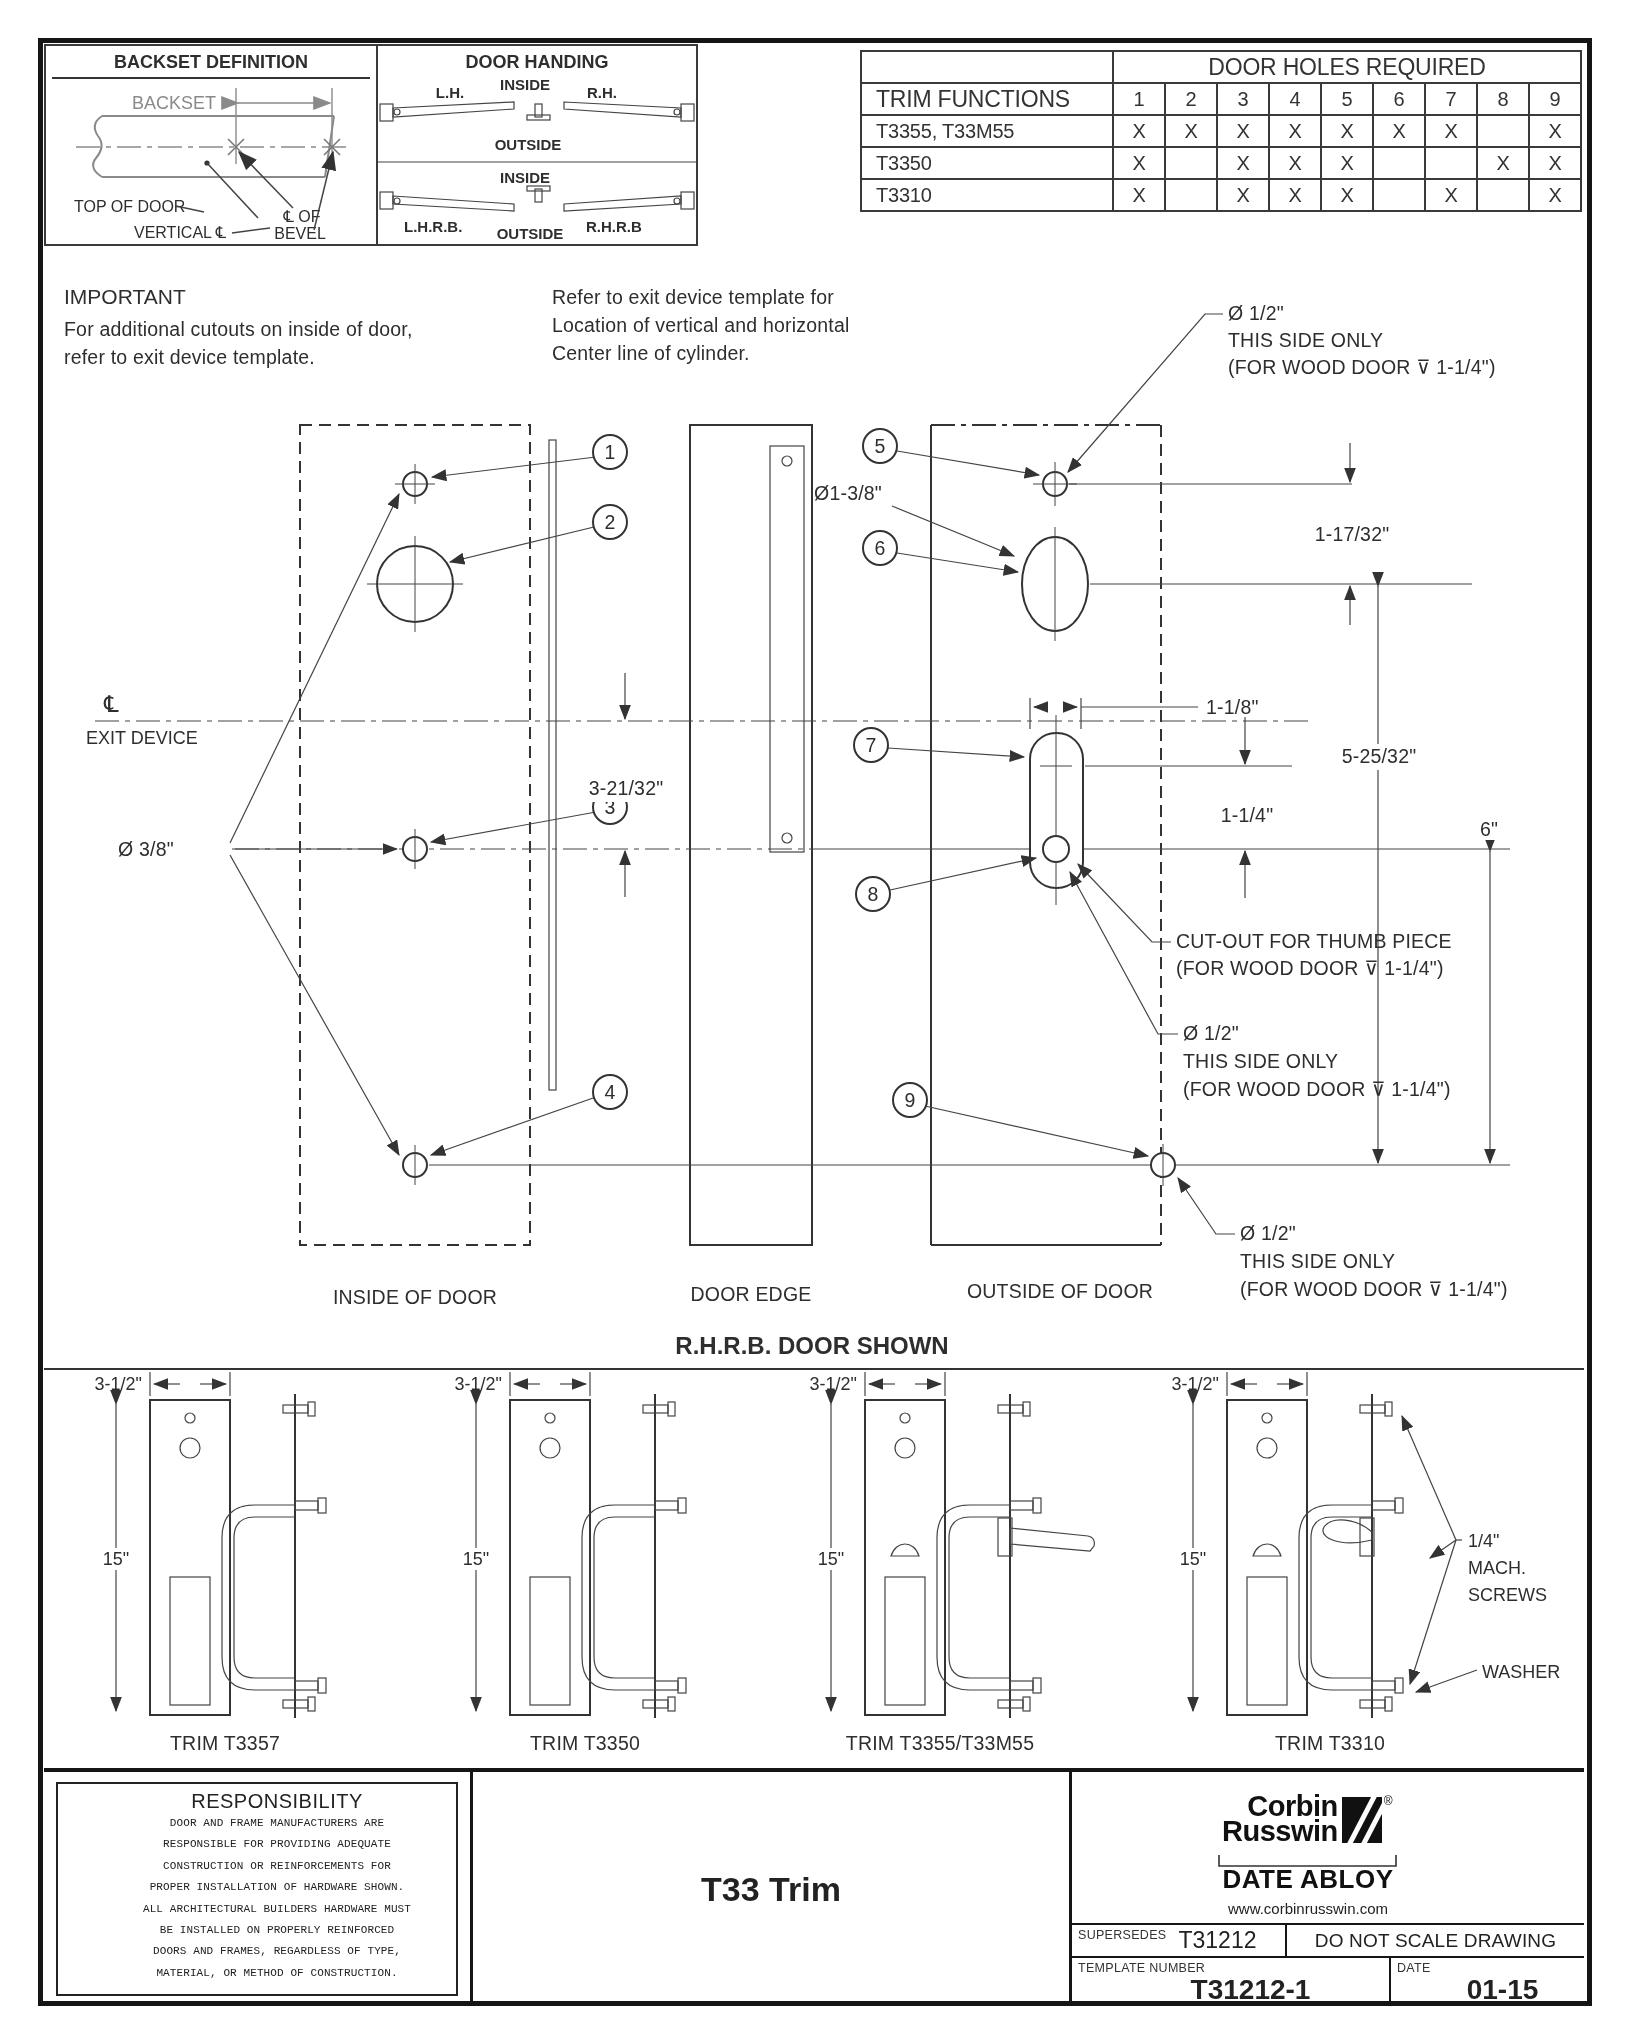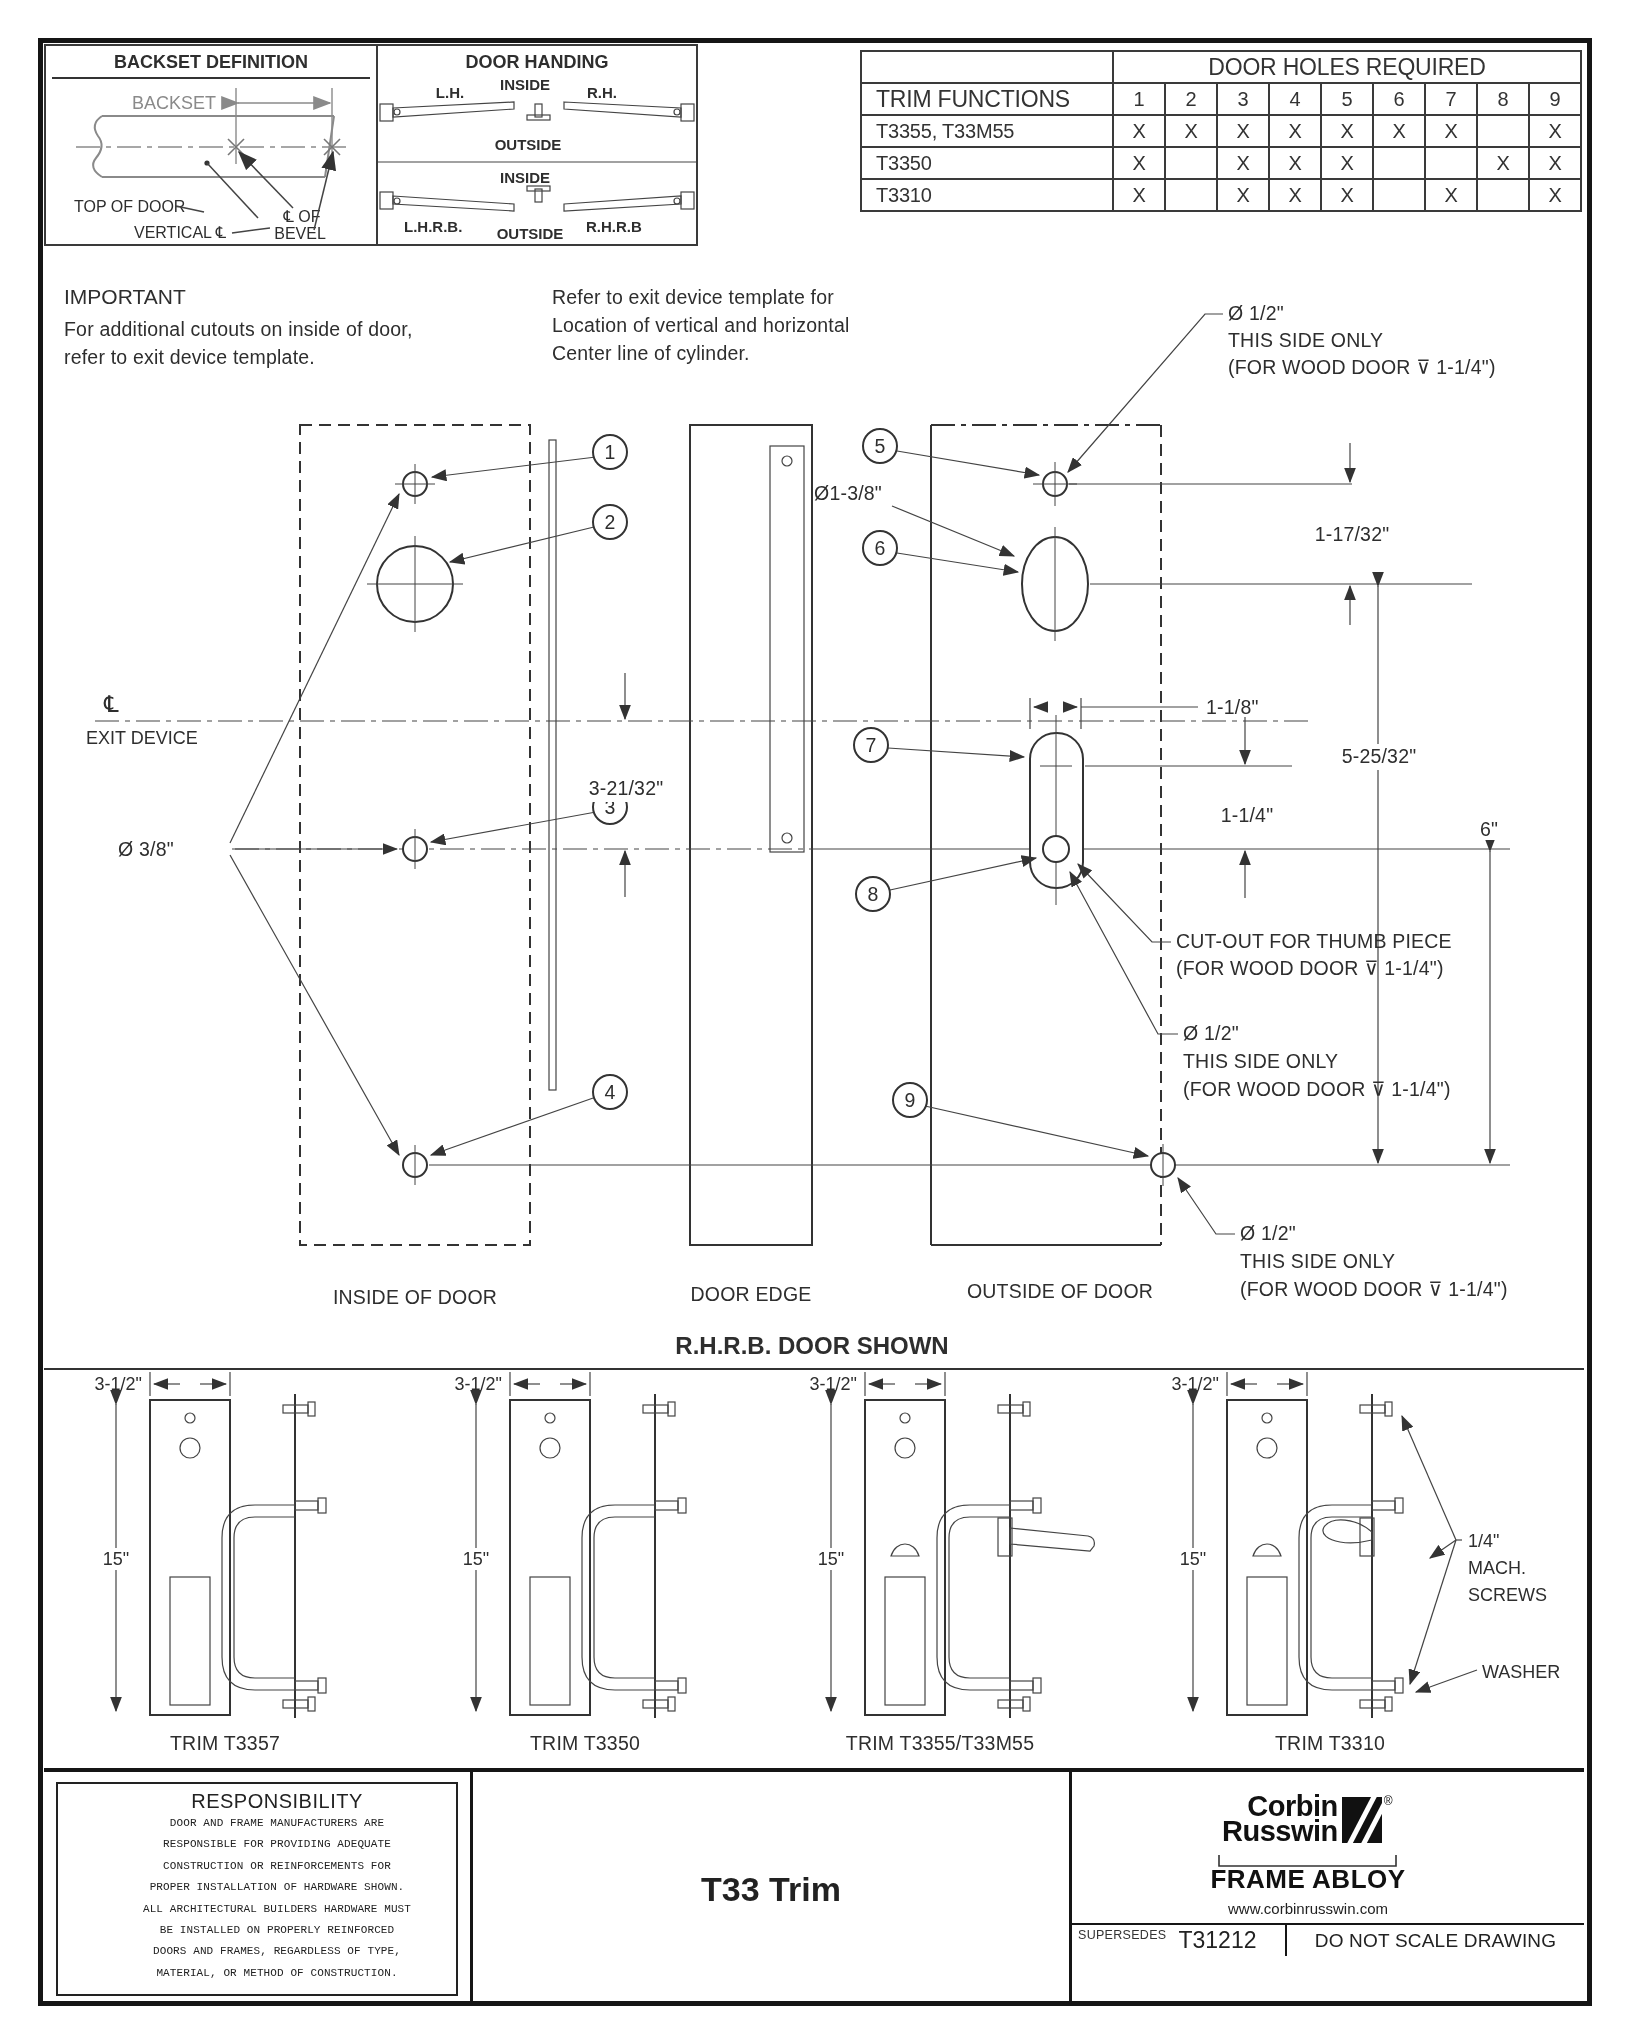--- a/index.html
+++ b/index.html
@@ -527,25 +527,35 @@
           <svg id="brand-hatch" width="40" height="46" viewBox="0 0 40 46">
             <rect x="0" y="0" width="40" height="46" fill="#111"></rect>
             <line x1="6" y1="50" x2="34" y2="-4" stroke="#fff" stroke-width="5"></line>
             <line x1="20" y1="50" x2="48" y2="-4" stroke="#fff" stroke-width="5"></line>
           </svg>
           <span id="brand-reg">®</span>
         </div>
         <svg id="brand-bracket" width="180" height="14" viewBox="0 0 180 14">
           <polyline points="1,1 1,12 178,12 178,1" fill="none" stroke="#333" stroke-width="1.6"></polyline>
         </svg>
-        <div id="brand-group">FRAME ABLOY</div>
+        <div id="brand-group">DATE ABLOY</div>
         <div id="brand-url">www.corbinrusswin.com</div>
       </div>
       <div class="tb-row" id="row1">
         <div class="cell" id="sup-cell">
           <span class="small-lbl">SUPERSEDES</span>
           <span id="sup-val">T31212</span>
         </div>
         <div class="cell" id="noscale-cell">DO NOT SCALE DRAWING</div>
       </div>
+      <div class="tb-row" id="row2">
+        <div class="cell" id="tmpl-cell">
+          <span class="small-lbl">TEMPLATE NUMBER</span>
+          <div id="tmpl-val">T31212-1</div>
+        </div>
+        <div class="cell" id="date-cell">
+          <span class="small-lbl">DATE</span>
+          <div id="date-val">01-15</div>
+        </div>
+      </div>
     </div>
   </div>
 </div>
 
 </body></html>

